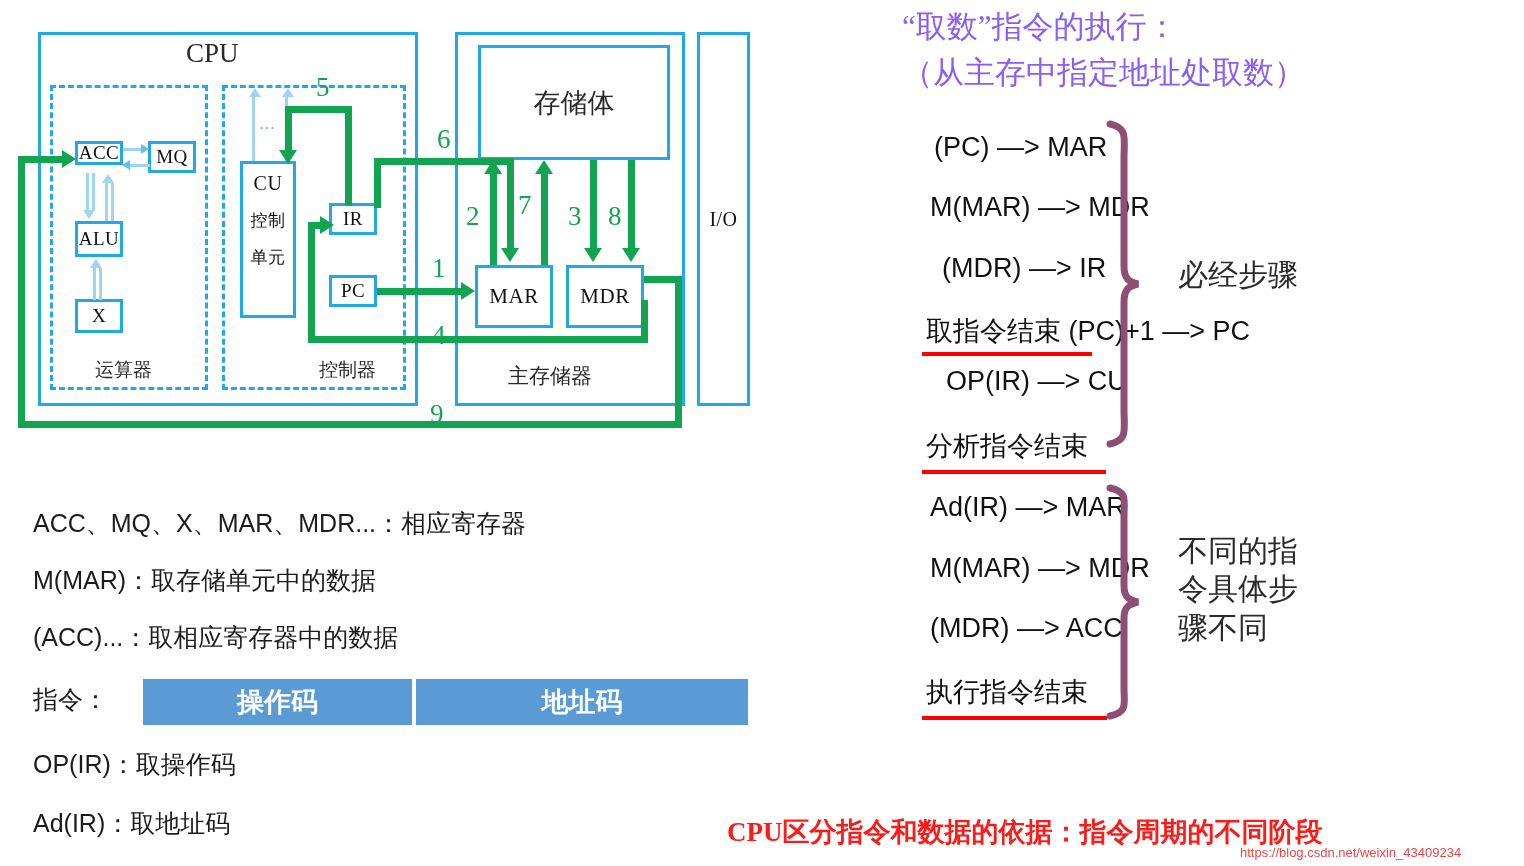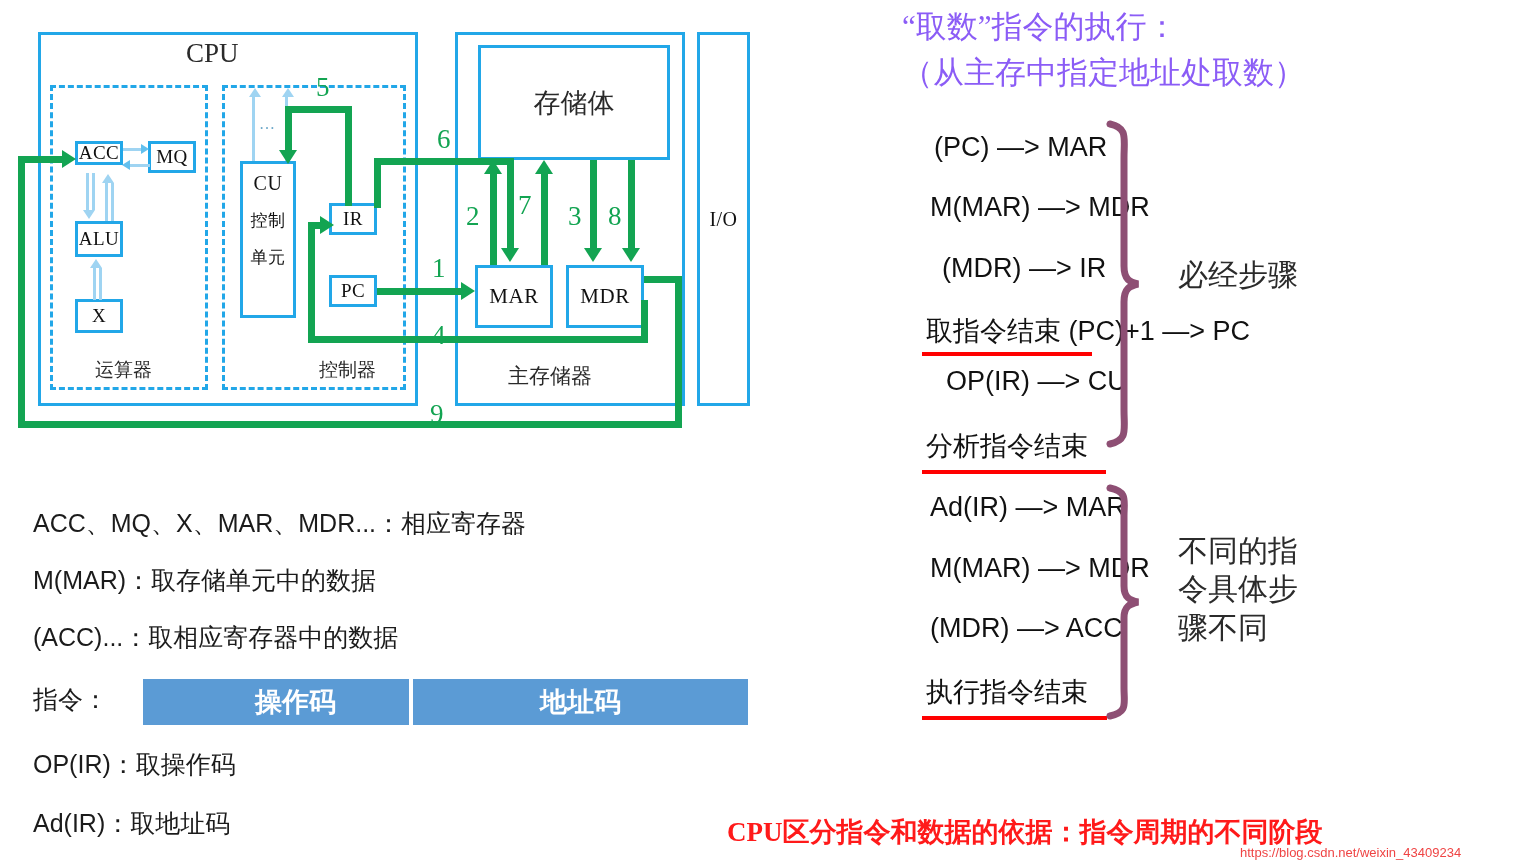--- a/index.html
+++ b/index.html
@@ -261,21 +261,21 @@
   <div class="gnum" style="left:430px;top:401px;">9</div>
 </div>
 
 <div class="abs" style="left:0;top:0;width:800px;height:866px;">
   <div class="legend-line" style="left:33px;top:507px;">ACC、MQ、X、MAR、MDR...：相应寄存器</div>
   <div class="legend-line" style="left:33px;top:564px;">M(MAR)：取存储单元中的数据</div>
   <div class="legend-line" style="left:33px;top:621px;">(ACC)...：取相应寄存器中的数据</div>
 
   <div class="legend-line" style="left:33px;top:683px;">指令：</div>
   <div class="instr-bar" style="left:143px;top:679px;width:605px;">
-    <div class="instr-cell" style="width:227px;padding-left:39px;">操作码</div>
+    <div class="instr-cell" style="width:269px;">操作码</div>
     <div class="instr-split"></div>
     <div class="instr-cell" style="flex:1;">地址码</div>
   </div>
 
   <div class="legend-line" style="left:33px;top:748px;">OP(IR)：取操作码</div>
   <div class="legend-line" style="left:33px;top:807px;">Ad(IR)：取地址码</div>
 </div>
 
 <div class="abs" style="left:890px;top:0;width:634px;height:866px;">
 

